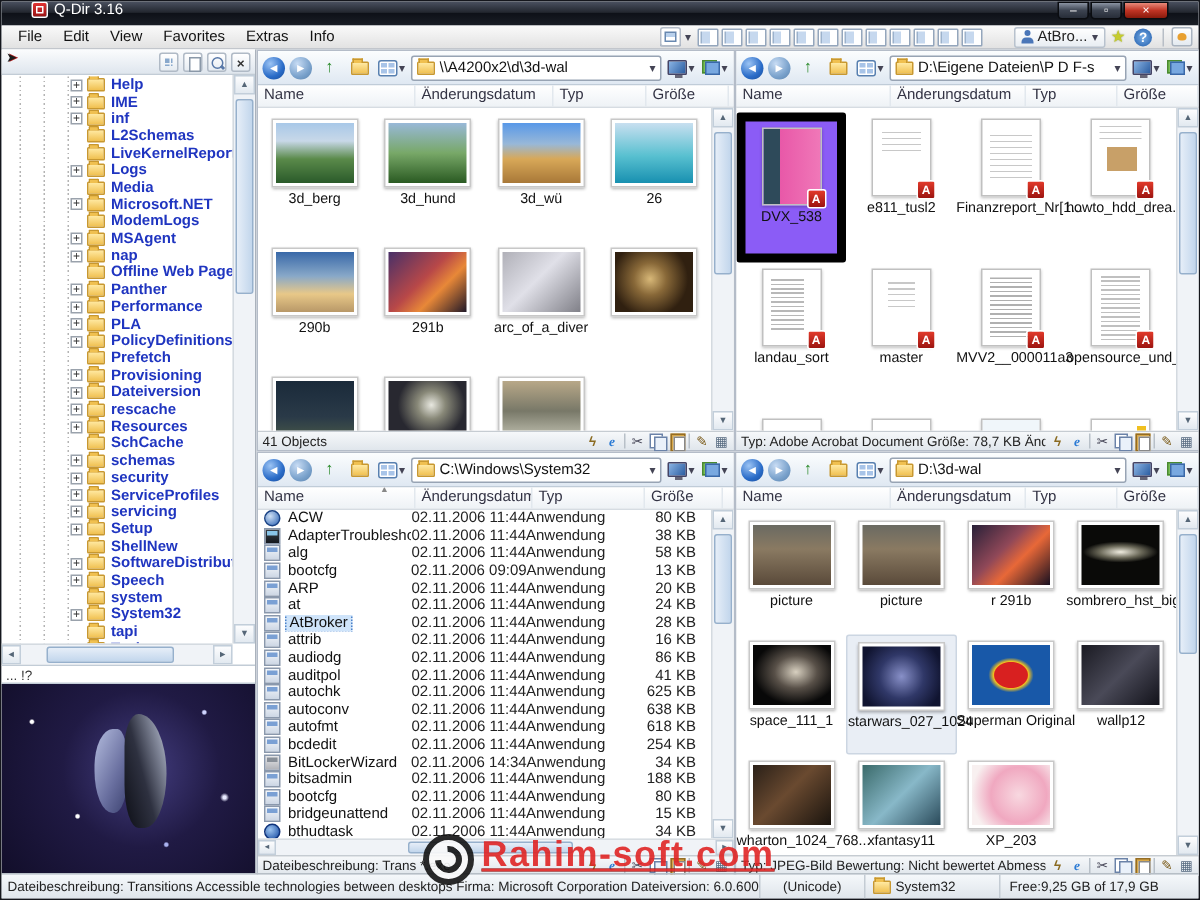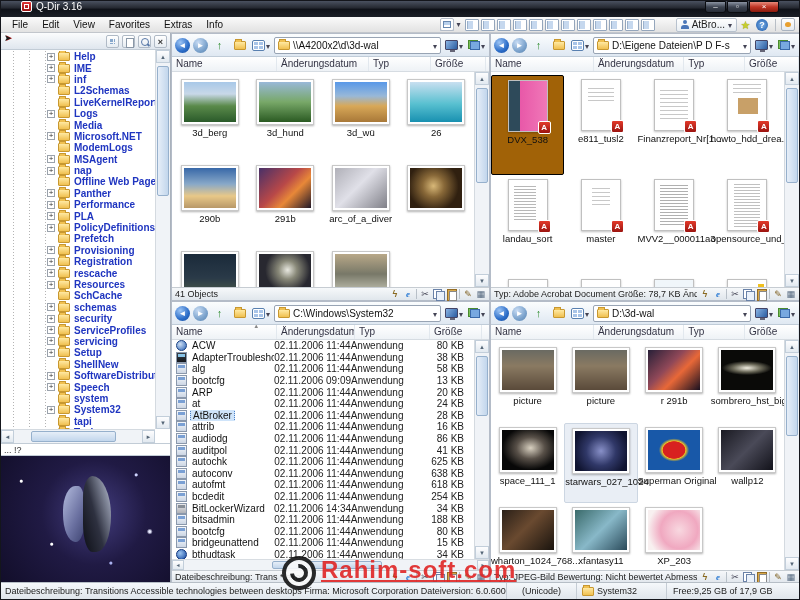--- a/index.html
+++ b/index.html
@@ -128,21 +128,21 @@
   .col { padding:1px 4px; border-right:1px solid #e2e8ee; white-space:nowrap; overflow:hidden; position:relative; }
   .c1{width:105px;} .c2{width:92px;} .c3{width:62px;} .c4{width:55px;}
   .pane3 .c2{width:78px;} .pane3 .c3{width:75px;} .pane3 .c4{width:52px;}
   .c1.sorted::after { content:"▴"; position:absolute; right:18px; top:-3px; font-size:7px; color:#888; }
 
   .pbody { flex:1; position:relative; overflow:hidden; background:#fff; }
   .tgrid { position:absolute; left:0; top:0; right:15px; bottom:0; display:flex; flex-wrap:wrap; align-content:flex-start; padding-top:3px; overflow:hidden; }
   .tcell { width:25%; height:86px; text-align:center; padding-top:4px; position:relative; }
   .pane4 .tcell { height:80px; }
   .pane2 .tcell { height:100px; }
-  .tcell.sel { background:#a16207; border:1px solid #000000; border-radius:2px; }
+  .tcell.sel { background:#8b5cf6; border:6px solid #000000; border-radius:2px; }
   .pane4 .tcell.sel { background:#e9eef5; border:1px solid #ccd6e2; }
   .tframe { display:block; width:58px; height:46px; margin:0 auto; background:#fff; border:1px solid #c8c8c8; box-shadow:0 1px 2px rgba(0,0,0,.3); padding:2px; }
   .timg { display:block; width:100%; height:100%; background:#888; }
   .tname { display:block; margin-top:2px; font-size:9.5px; color:#111; white-space:nowrap; }
   .ppage { display:block; width:40px; height:52px; margin:0 auto; background:#fff; border:1px solid #c0c0c0; box-shadow:0 1px 2px rgba(0,0,0,.25); position:relative; }
   .pbadge { position:absolute; right:-4px; bottom:-3px; width:13px; height:13px; background:linear-gradient(#e23a2a,#9c1410); border:1px solid #fff; border-radius:2px; color:#fff; font-size:8px; font-weight:bold; line-height:11px; text-align:center; }
   .pbadge::after { content:"A"; }
 
   .flist { position:absolute; left:0; top:0; right:15px; bottom:0; overflow:hidden; }
   .frow { display:flex; align-items:center; height:11.6px; white-space:nowrap; }
@@ -388,21 +388,21 @@
 
           <div class="titem">
             <span class="texp has-exp"></span>
             <span class="tfold"></span>
             <span class="tlabel">Provisioning</span>
           </div>
 
           <div class="titem">
             <span class="texp has-exp"></span>
             <span class="tfold"></span>
-            <span class="tlabel">Registration</span>
+            <span class="tlabel">Dateiversion</span>
           </div>
 
           <div class="titem">
             <span class="texp has-exp"></span>
             <span class="tfold"></span>
             <span class="tlabel">rescache</span>
           </div>
 
           <div class="titem">
             <span class="texp has-exp"></span>

